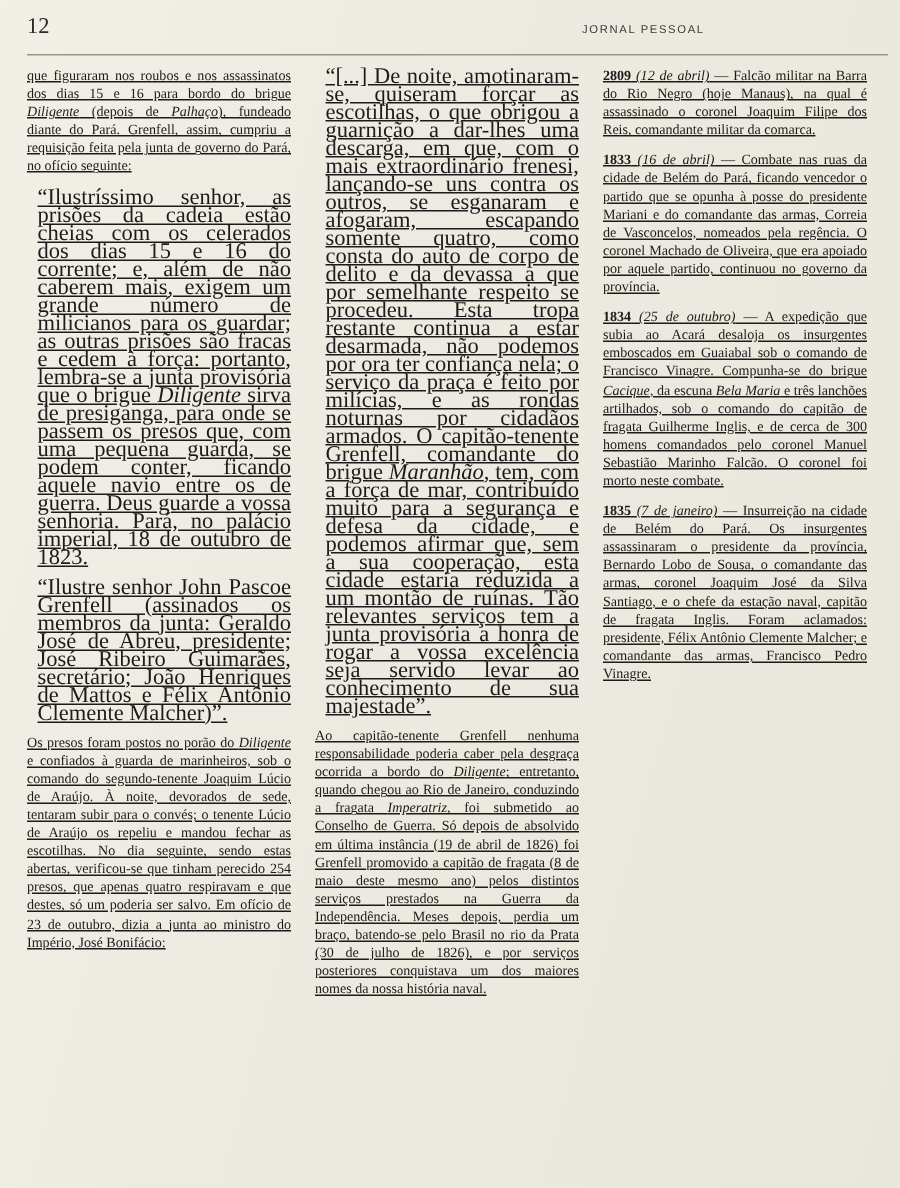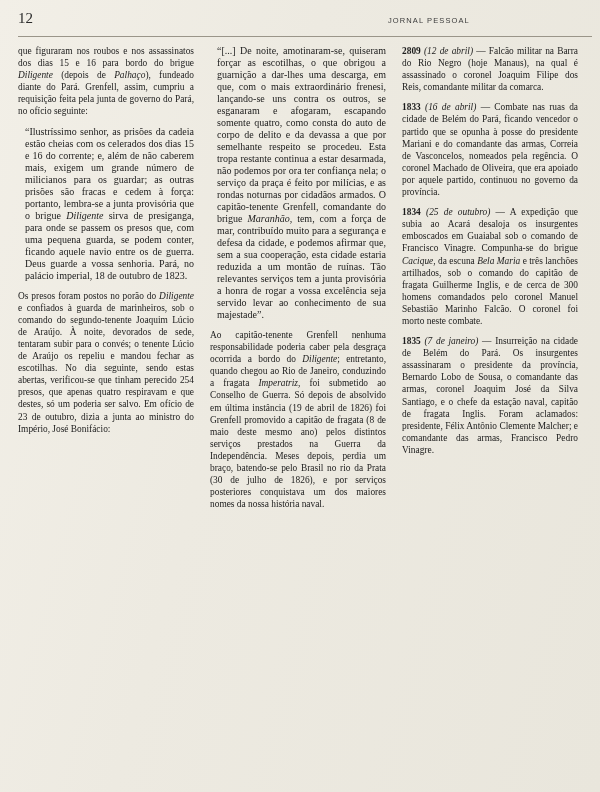--- a/index.html
+++ b/index.html
@@ -52,29 +52,30 @@
     display: flex;
     gap: 16px;
     height: 726px;
   }
   .col {
     width: 176px;
     font-size: 9.4px;
     line-height: 12.1px;
     text-align: justify;
     hyphens: auto;
+    text-decoration: underline;
   }
   .col p {
     margin: 0 0 8px 0;
     text-indent: 0;
   }
   .quote {
     padding-left: 7px;
     margin: 0 0 8px 0;
-    font-size: 10px;
+    font-size: 15px;
     line-height: 12px;
   }
   .entry {
     margin: 0 0 8px 0;
   }
   .yr {
     font-weight: bold;
   }
   em, .it {
     font-style: italic;
@@ -89,20 +90,21 @@
     <div class="folio">12</div>
     <div class="running-head">JORNAL PESSOAL</div>
   </div>
 
   <div class="rule"></div>
 
   <div class="columns">
     <div class="col">
         <p><span>que figuraram nos roubos e nos assassinatos dos dias 15 e 16 para bordo do brigue </span><span class="it">Diligente</span><span> (depois de </span><span class="it">Palhaço</span><span>), fundeado diante do Pará. Grenfell, assim, cumpriu a requisição feita pela junta de governo do Pará, no ofício seguinte:</span></p>
         <p class="quote"><span>“Ilustríssimo senhor, as prisões da cadeia estão cheias com os celerados dos dias 15 e 16 do corrente; e, além de não caberem mais, exigem um grande número de milicianos para os guardar; as outras prisões são fracas e cedem à força: portanto, lembra-se a junta provisória que o brigue </span><span class="it">Diligente</span><span> sirva de presiganga, para onde se passem os presos que, com uma pequena guarda, se podem conter, ficando aquele navio entre os de guerra. Deus guarde a vossa senhoria. Pará, no palácio imperial, 18 de outubro de 1823.</span></p>
+        <p class="quote"><span>“Ilustre senhor John Pascoe Grenfell (assinados os membros da junta: Geraldo José de Abreu, presidente; José Ribeiro Guimarães, secretário; João Henriques de Mattos e Félix Antônio Clemente Malcher)”.</span></p>
         <p><span>Os presos foram postos no porão do </span><span class="it">Diligente</span><span> e confiados à guarda de marinheiros, sob o comando do segundo-tenente Joaquim Lúcio de Araújo. À noite, devorados de sede, tentaram subir para o convés; o tenente Lúcio de Araújo os repeliu e mandou fechar as escotilhas. No dia seguinte, sendo estas abertas, verificou-se que tinham perecido 254 presos, que apenas quatro respiravam e que destes, só um poderia ser salvo. Em ofício de 23 de outubro, dizia a junta ao ministro do Império, José Bonifácio:</span></p>
       </div>
     <div class="col">
         <p class="quote"><span>“[...] De noite, amotinaram-se, quiseram forçar as escotilhas, o que obrigou a guarnição a dar-lhes uma descarga, em que, com o mais extraordinário frenesi, lançando-se uns contra os outros, se esganaram e afogaram, escapando somente quatro, como consta do auto de corpo de delito e da devassa a que por semelhante respeito se procedeu. Esta tropa restante continua a estar desarmada, não podemos por ora ter confiança nela; o serviço da praça é feito por milícias, e as rondas noturnas por cidadãos armados. O capitão-tenente Grenfell, comandante do brigue </span><span class="it">Maranhão</span><span>, tem, com a força de mar, contribuído muito para a segurança e defesa da cidade, e podemos afirmar que, sem a sua cooperação, esta cidade estaria reduzida a um montão de ruínas. Tão relevantes serviços tem a junta provisória a honra de rogar a vossa excelência seja servido levar ao conhecimento de sua majestade”.</span></p>
         <p><span>Ao capitão-tenente Grenfell nenhuma responsabilidade poderia caber pela desgraça ocorrida a bordo do </span><span class="it">Diligente</span><span>; entretanto, quando chegou ao Rio de Janeiro, conduzindo a fragata </span><span class="it">Imperatriz</span><span>, foi submetido ao Conselho de Guerra. Só depois de absolvido em última instância (19 de abril de 1826) foi Grenfell promovido a capitão de fragata (8 de maio deste mesmo ano) pelos distintos serviços prestados na Guerra da Independência. Meses depois, perdia um braço, batendo-se pelo Brasil no rio da Prata (30 de julho de 1826), e por serviços posteriores conquistava um dos maiores nomes da nossa história naval.</span></p>
       </div>
     <div class="col">
         <p class="entry"><span class="yr">2809</span> <span class="it">(12 de abril)</span><span> — Falcão militar na Barra do Rio Negro (hoje Manaus), na qual é assassinado o coronel Joaquim Filipe dos Reis, comandante militar da comarca.</span></p>
         <p class="entry"><span class="yr">1833</span> <span class="it">(16 de abril)</span><span> — Combate nas ruas da cidade de Belém do Pará, ficando vencedor o partido que se opunha à posse do presidente Mariani e do comandante das armas, Correia de Vasconcelos, nomeados pela regência. O coronel Machado de Oliveira, que era apoiado por aquele partido, continuou no governo da província.</span></p>
         <p class="entry"><span class="yr">1834</span> <span class="it">(25 de outubro)</span><span> — A expedição que subia ao Acará desaloja os insurgentes emboscados em Guaiabal sob o comando de Francisco Vinagre. Compunha-se do brigue </span><span class="it">Cacique</span><span>, da escuna </span><span class="it">Bela Maria</span><span> e três lanchões artilhados, sob o comando do capitão de fragata Guilherme Inglis, e de cerca de 300 homens comandados pelo coronel Manuel Sebastião Marinho Falcão. O coronel foi morto neste combate.</span></p>

